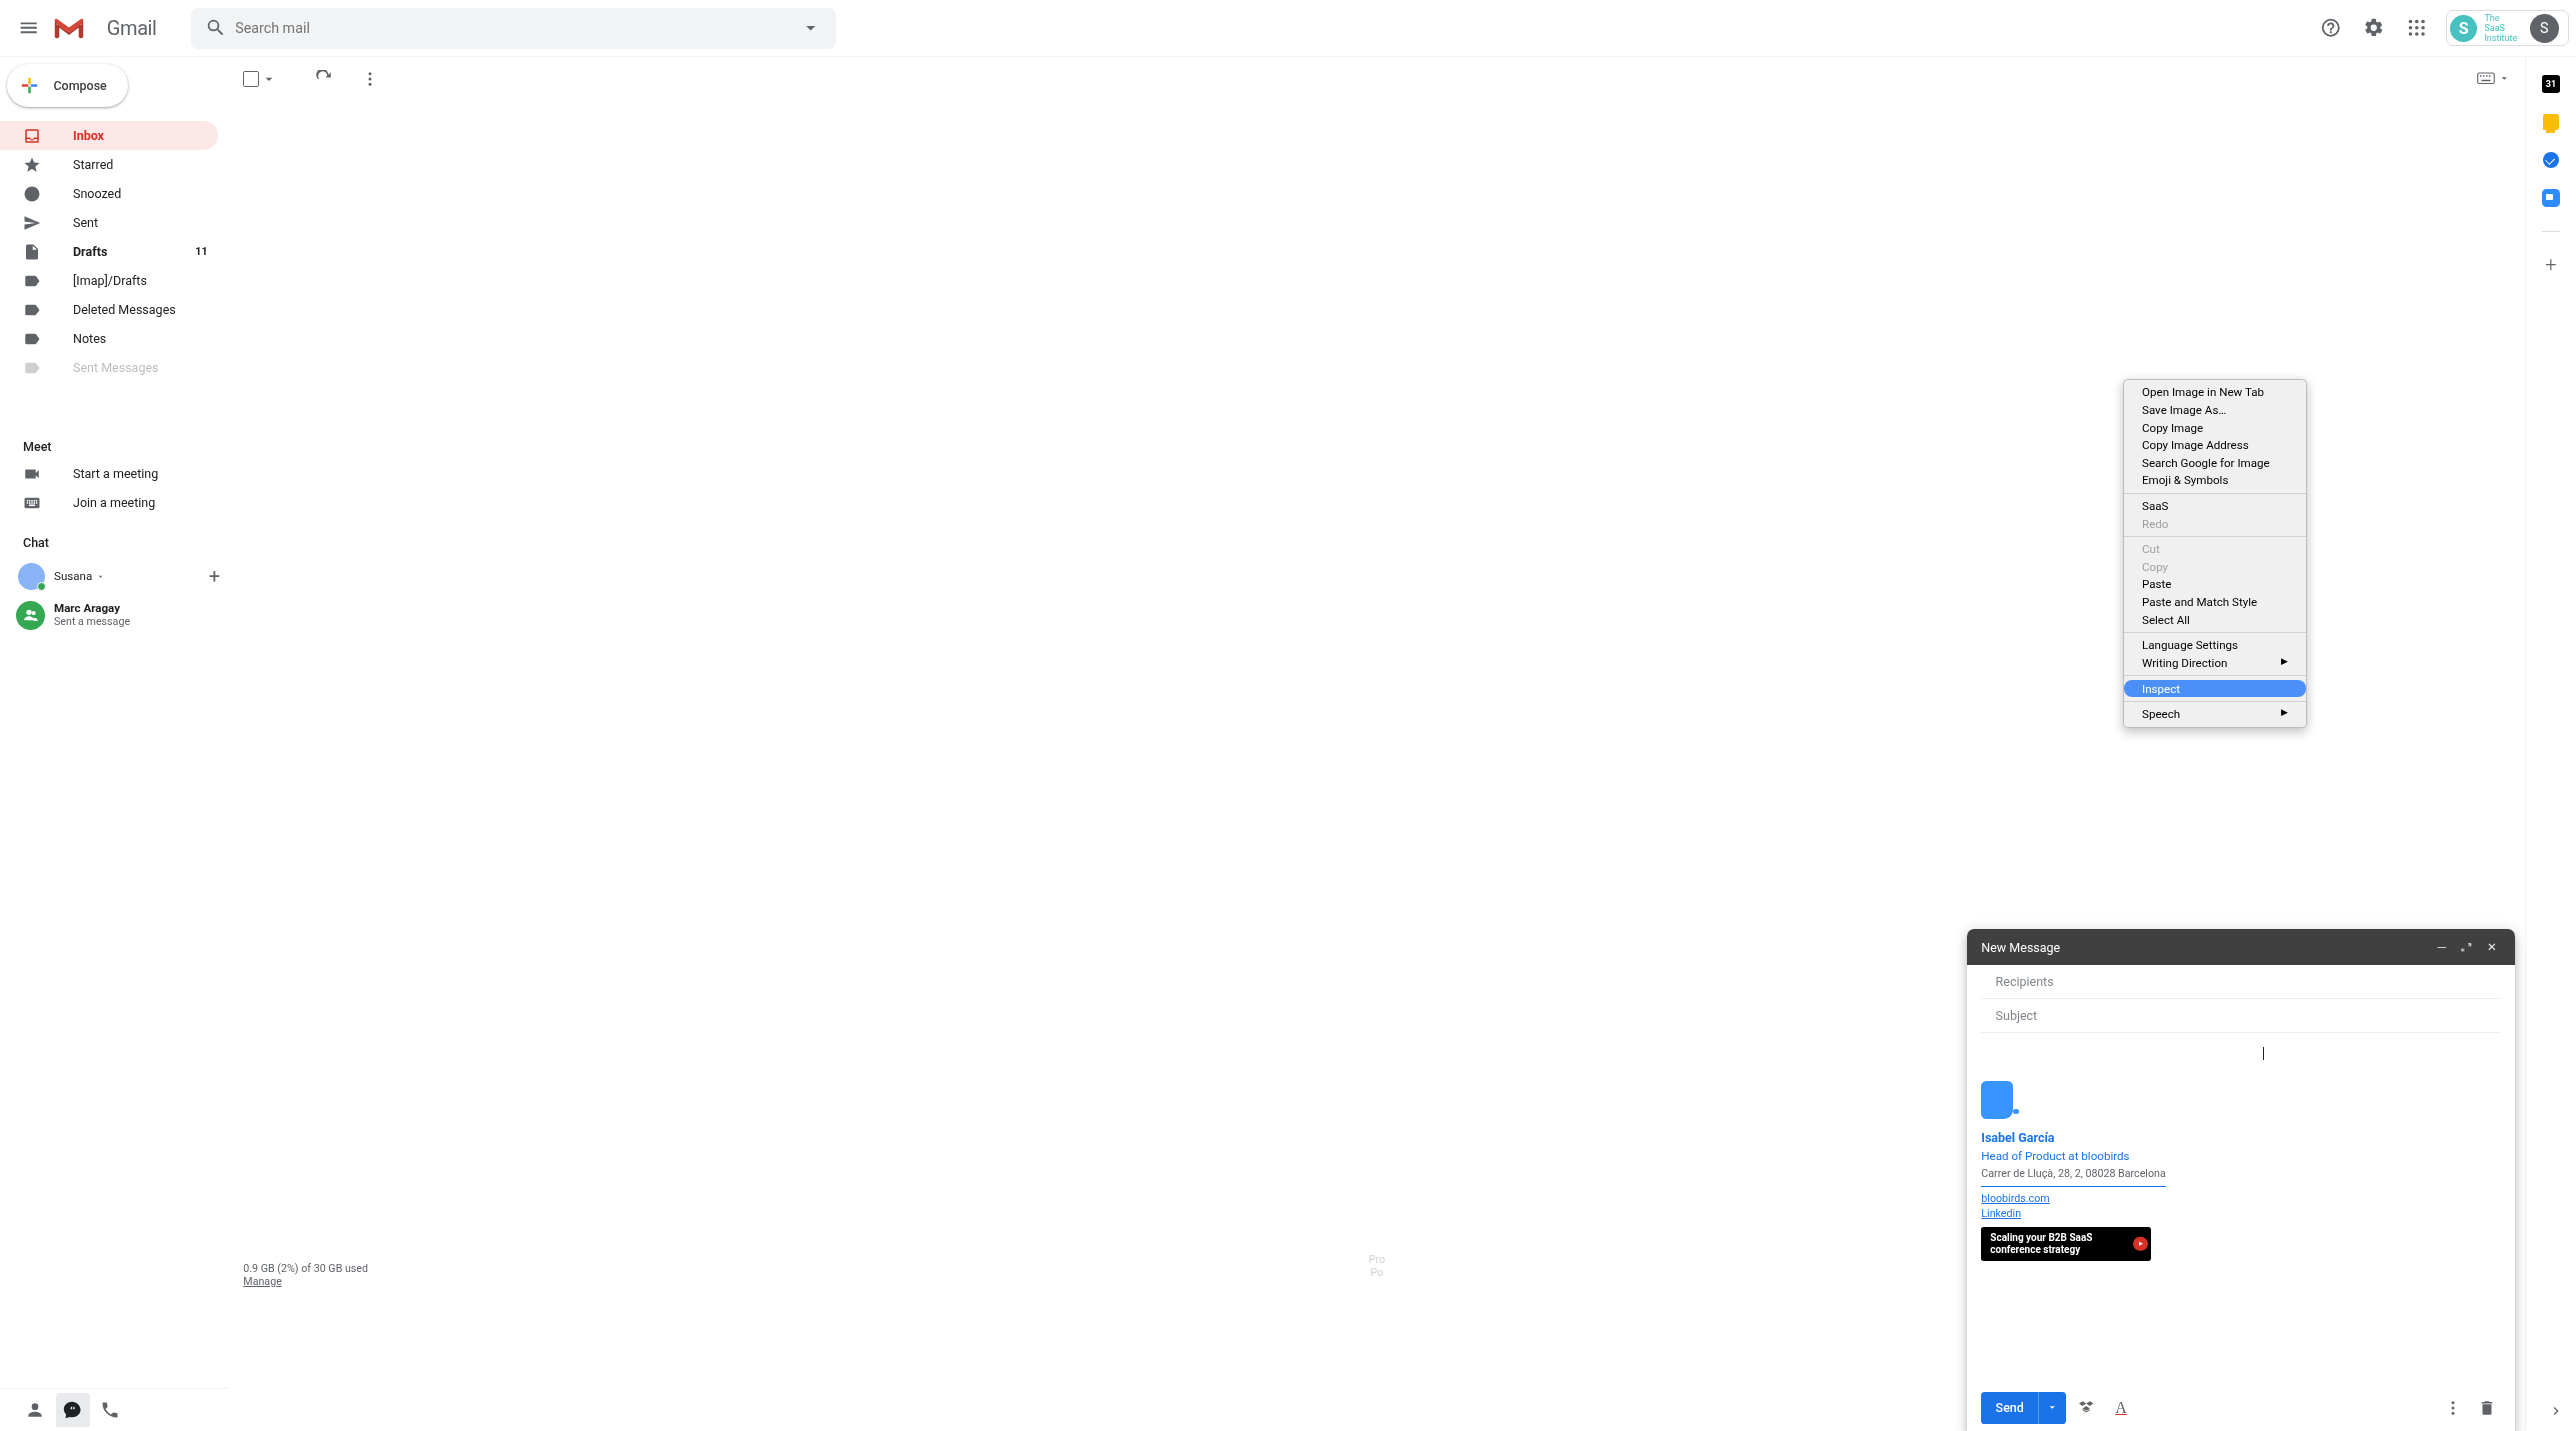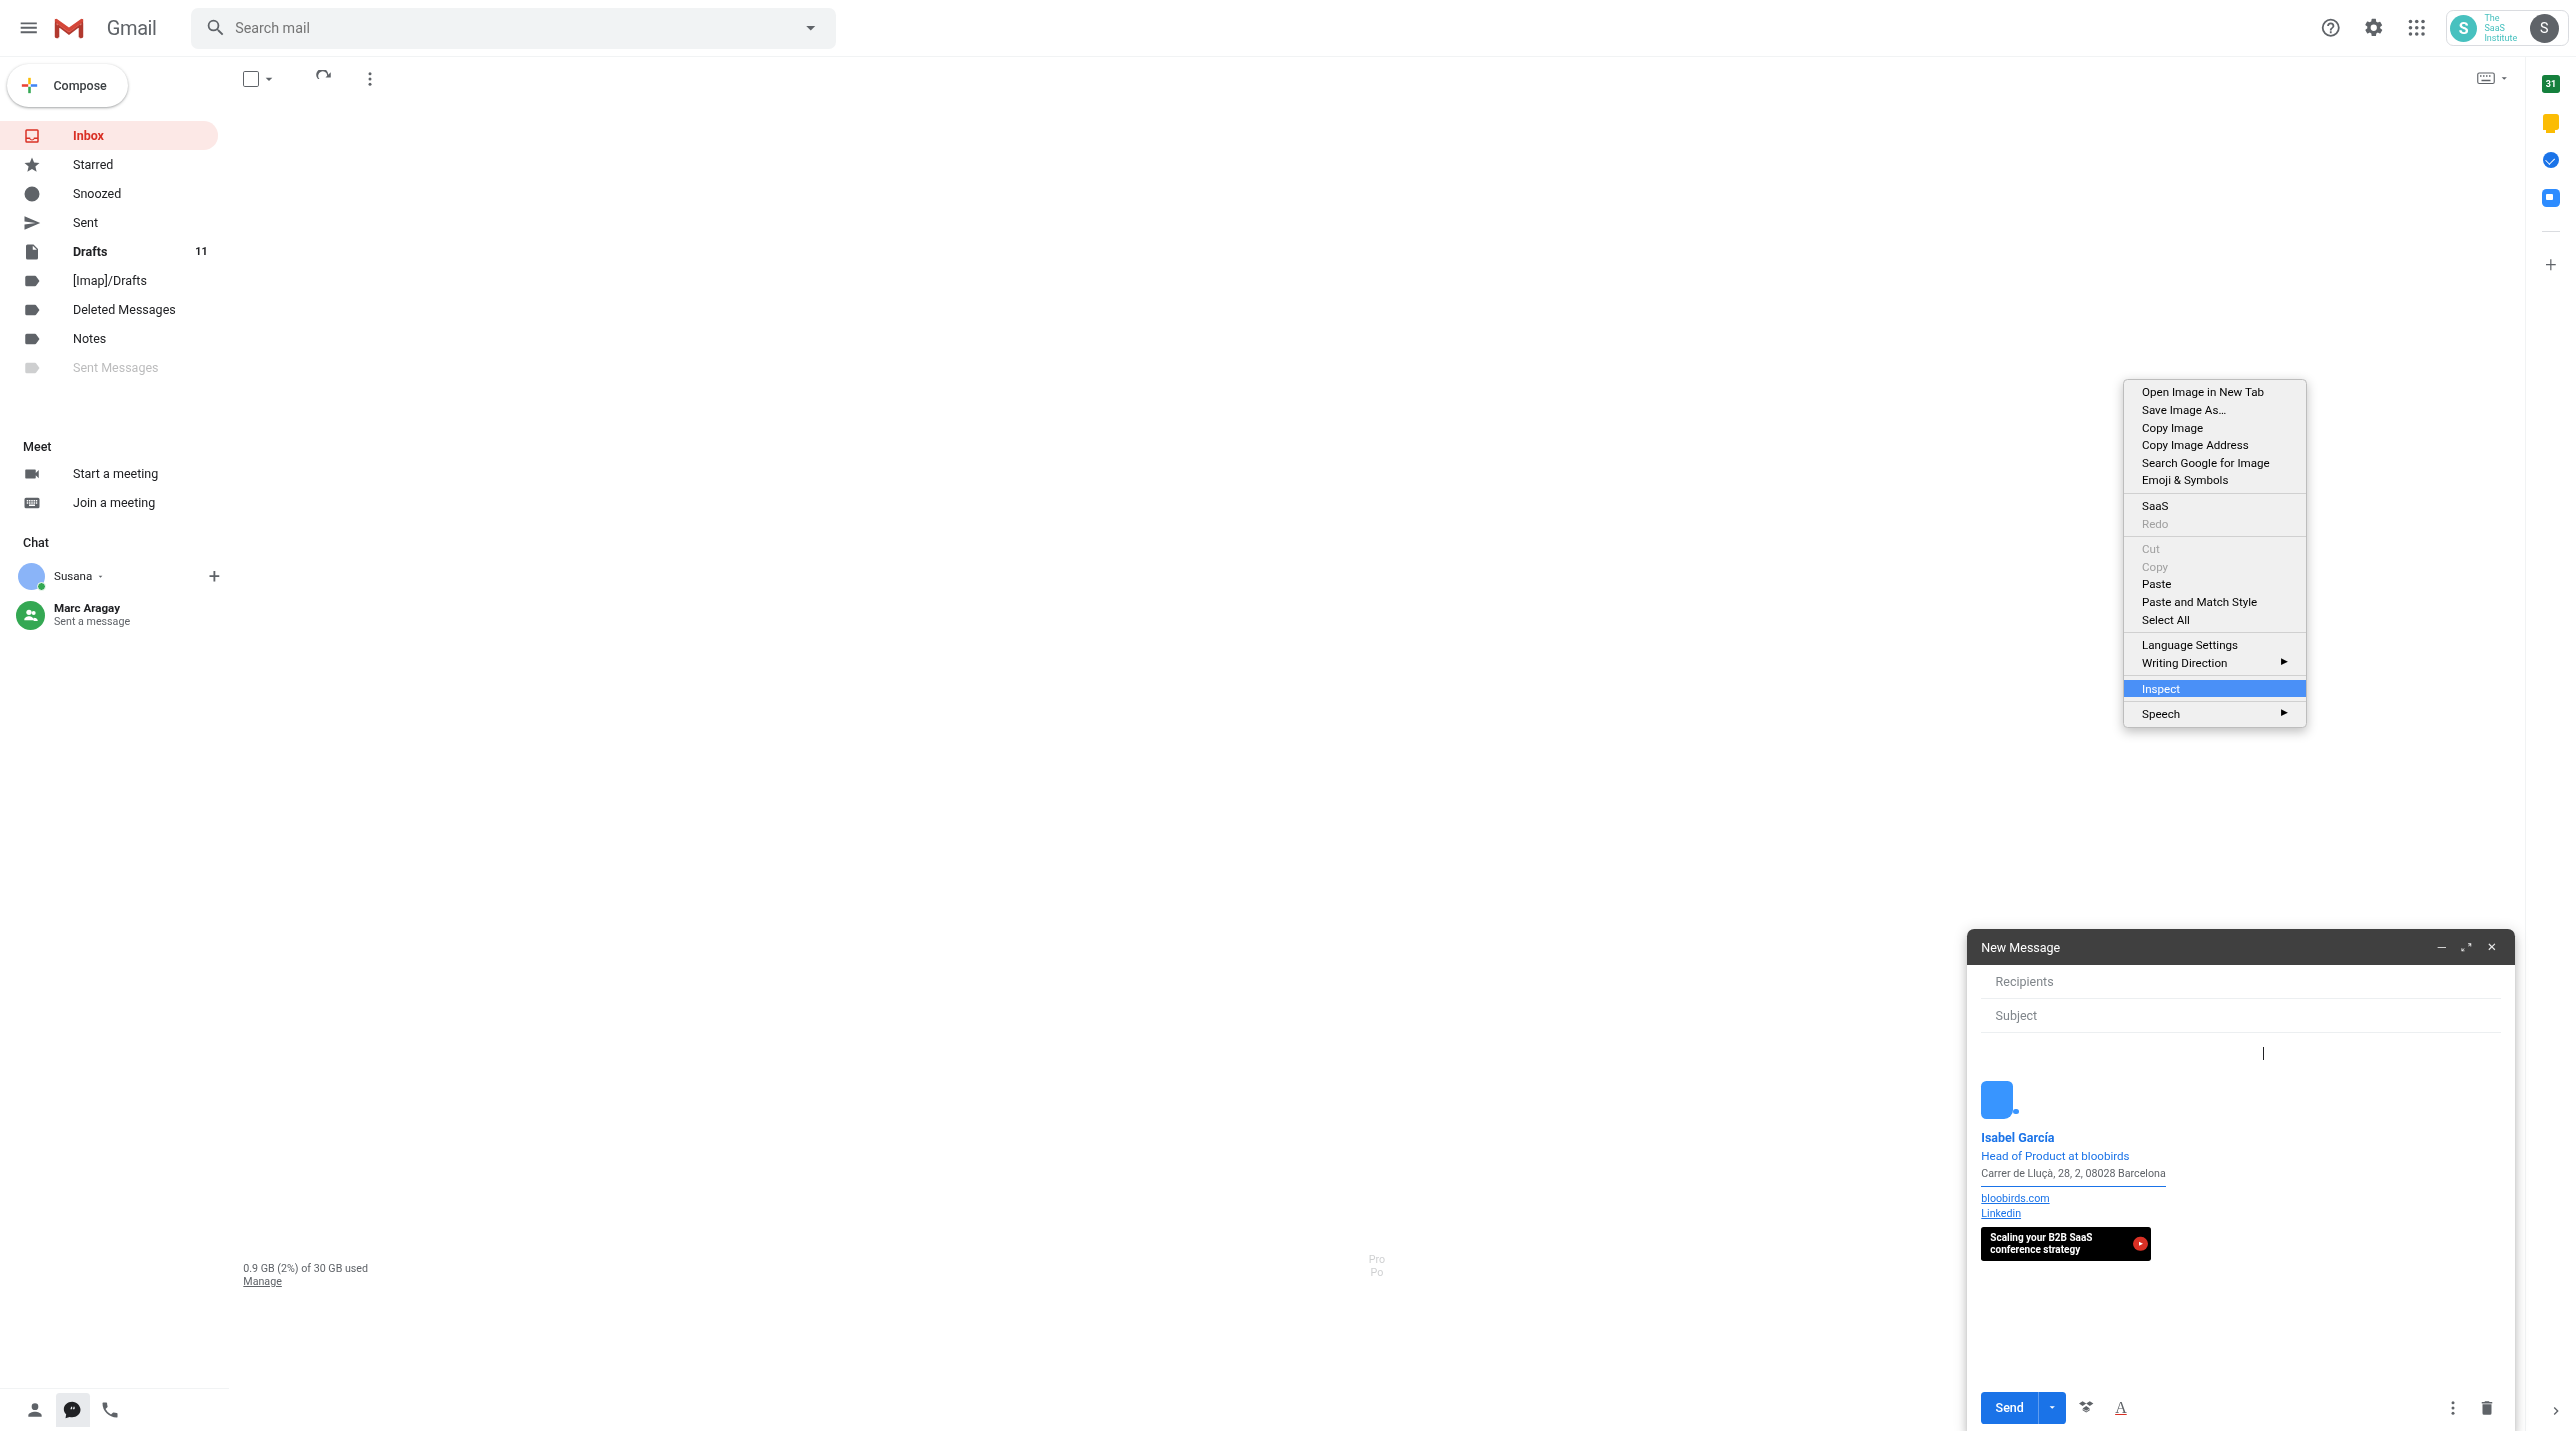--- a/index.html
+++ b/index.html
@@ -63,21 +63,21 @@
 .toolbar-spacer { flex: 1; }
 .keyboard-ic { display:flex; align-items:center; gap:3.6px; color:#5f6368; font-size:10px;}
 .empty-msg { text-align:center; font-size:12.5px; color:#202124; padding: 12.5px 0; border-top: 0.9px solid #f1f3f4; border-bottom: 0.9px solid #f1f3f4;}
 .storage { position:absolute; bottom: 143px; left: 14.3px; font-size:10.7px; color:#5f6368; }
 .storage a { color:#5f6368; text-decoration:underline; cursor:pointer;}
 .footer-hints { position:absolute; bottom: 152px; left: 50%; transform:translateX(-50%); font-size:10.7px; color:#5f6368; text-align:center; opacity:0.3;}
 
 
 .right-panel { width: 50px; display:flex; flex-direction:column; align-items:center; padding-top: 18px; gap: 20px; position:relative;}
 .rp-ic { width:18px; height:18px; cursor:pointer; display:flex; align-items:center; justify-content:center;}
-.rp-cal { background:#15803d; color:#fff; border-radius:2.7px; font-size:9px; font-weight:700;}
+.rp-cal { background:#000000; color:#fff; border-radius:2.7px; font-size:9px; font-weight:700;}
 .rp-keep { background:#fbbc04; width:16px; height:16px; border-radius: 2.7px 2.7px 2.7px 0; position:relative;}
 .rp-keep::after{content:'';position:absolute;bottom:-2.7px;left:2.7px;width:9px;height:2.7px;background:#fbbc04;}
 .rp-tasks { width:16px;height:16px; border-radius:50%; background:#1a73e8; position:relative;}
 .rp-tasks::after{content:'';position:absolute;top:3.6px;left:3.6px;width:5.4px;height:7.2px;border:1.8px solid #fff; border-top:none; border-left:none; transform:rotate(45deg);}
 .rp-zoom { width:18px; height:18px; background:#2d8cff; border-radius:4.5px; position:relative;}
 .rp-zoom::after{content:'';position:absolute; top:4.5px; left:3.6px; width:7.2px; height:6.3px; background:#fff; border-radius:0.9px;}
 .rp-divider {width:18px; height:0.9px; background:#dadce0; margin: 3.6px 0;}
 .rp-plus { color:#5f6368; font-size:20px; font-weight:300;}
 .rp-expand { position:absolute; bottom: 12.5px; right: 12.5px; color:#5f6368;}
 
@@ -103,21 +103,21 @@
 .send-btn { height: 32px; background:#1a73e8; color:#fff; border-radius: 3.6px; display:flex; align-items:center; font-size:12.5px; font-weight:500; cursor:pointer; overflow:hidden;}
 .send-main { padding: 0 14.3px; }
 .send-dd { border-left: 0.9px solid rgba(255,255,255,.3); padding: 0 7.2px; height:100%; display:flex; align-items:center;}
 .cf-ic { width:27px; height:27px; display:flex; align-items:center; justify-content:center; color:#5f6368; cursor:pointer; font-size: 14.3px;}
 .cf-spacer { flex:1;}
 
 
 .context-menu { position: fixed; top: 379px; right: 269px; width: 184px; background:#f0f0f0; border:0.9px solid #bdbdbd; border-radius:4.5px; box-shadow: 0 3.6px 10.7px rgba(0,0,0,.25); font-size: 11.6px; color: #000; z-index: 200; padding: 3.6px 0;}
 .cm-item { padding: 1.8px 18px; cursor: default; display:flex; }
 .cm-item.disabled { color: #a0a0a0;}
-.cm-item.highlighted { background:#4a90f7; color:#fff;}
+.cm-item.highlighted { background:#4a90f7; color:#fff;border-radius:8px;}
 .cm-item .arrow { margin-left:auto; font-size:9px;}
 .cm-divider { height:0.9px; background:#d0d0d0; margin: 3.6px 0;}
 
 svg { display:block; }
 </style>
 </head>
 <body>
 
 <div class="header">
   <div class="menu-btn">

